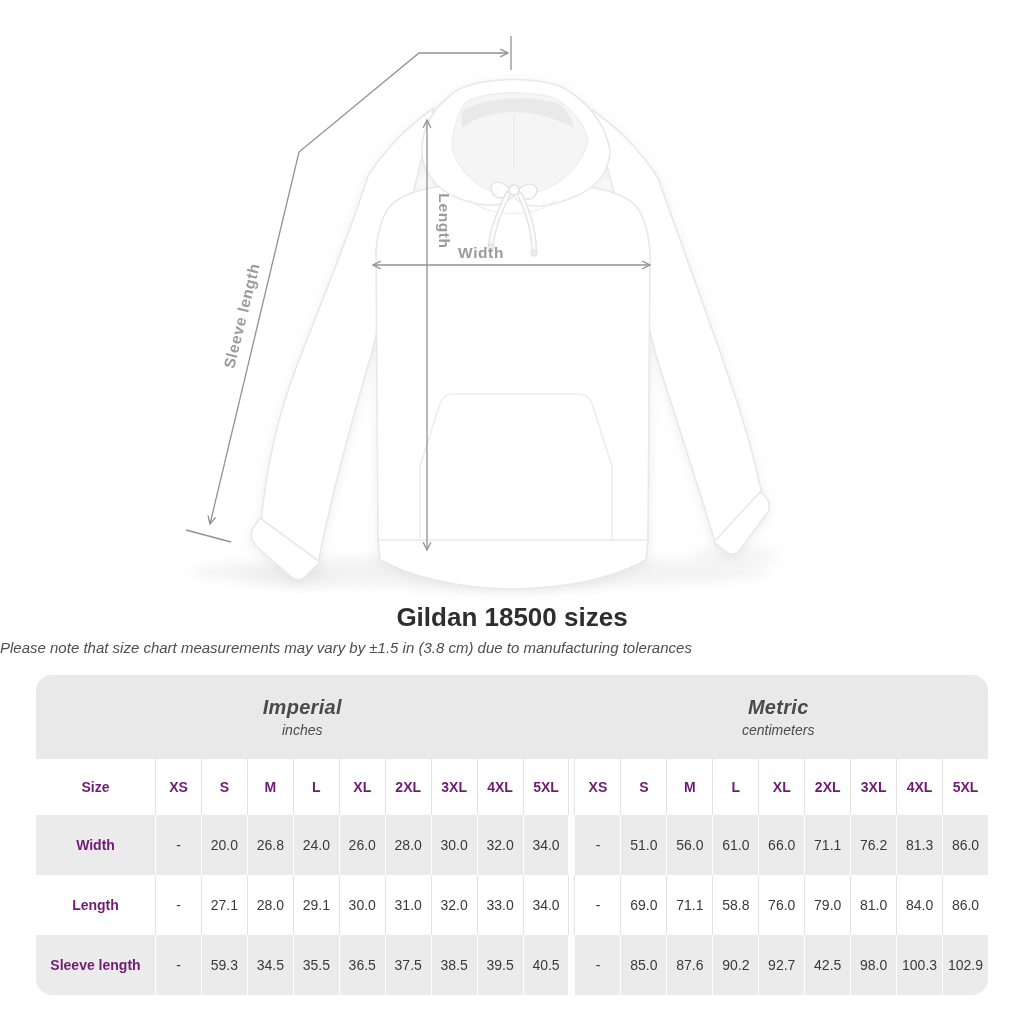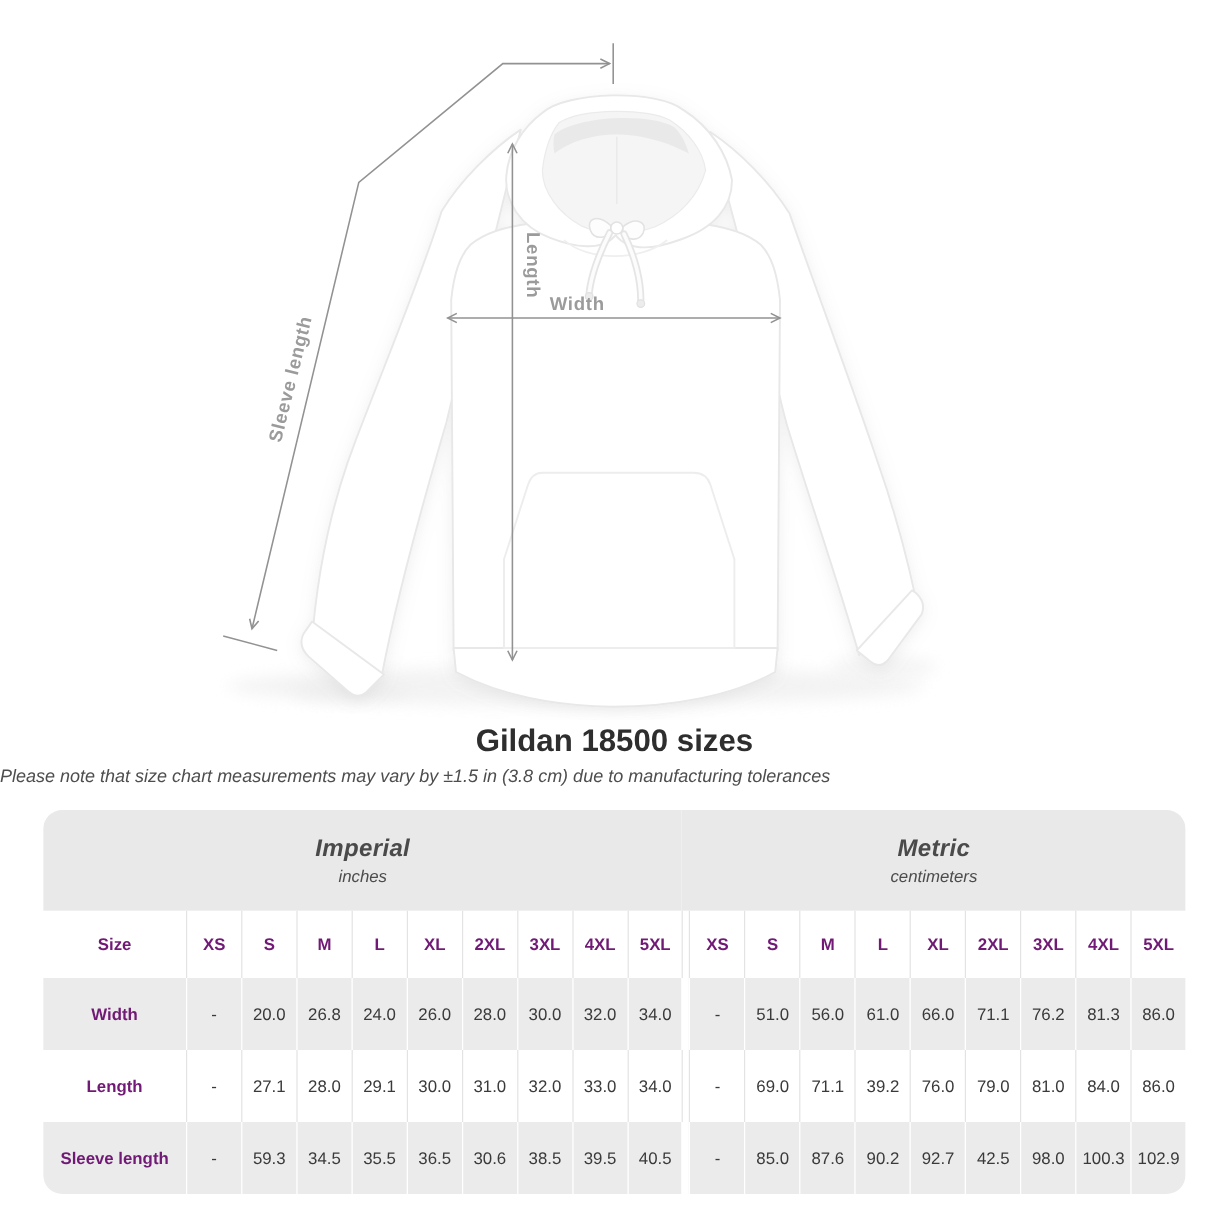--- a/index.html
+++ b/index.html
@@ -237,33 +237,33 @@
         <div class="cell sep">29.1</div>
         <div class="cell sep">30.0</div>
         <div class="cell sep">31.0</div>
         <div class="cell sep">32.0</div>
         <div class="cell sep">33.0</div>
         <div class="cell sep">34.0</div>
         <div class="cell sep bound"></div>
         <div class="cell sep">-</div>
         <div class="cell sep">69.0</div>
         <div class="cell sep">71.1</div>
-        <div class="cell sep">39.2</div>
+        <div class="cell sep">58.8</div>
         <div class="cell sep">76.0</div>
         <div class="cell sep">79.0</div>
         <div class="cell sep">81.0</div>
         <div class="cell sep">84.0</div>
         <div class="cell sep">86.0</div>
         <div class="cell b gray">Sleeve length</div>
         <div class="cell sep gray">-</div>
         <div class="cell sep gray">59.3</div>
         <div class="cell sep gray">34.5</div>
         <div class="cell sep gray">35.5</div>
         <div class="cell sep gray">36.5</div>
-        <div class="cell sep gray">30.6</div>
+        <div class="cell sep gray">37.5</div>
         <div class="cell sep gray">38.5</div>
         <div class="cell sep gray">39.5</div>
         <div class="cell sep gray">40.5</div>
         <div class="cell sep bound gray"></div>
         <div class="cell sep gray">-</div>
         <div class="cell sep gray">85.0</div>
         <div class="cell sep gray">87.6</div>
         <div class="cell sep gray">90.2</div>
         <div class="cell sep gray">92.7</div>
         <div class="cell sep gray">42.5</div>

